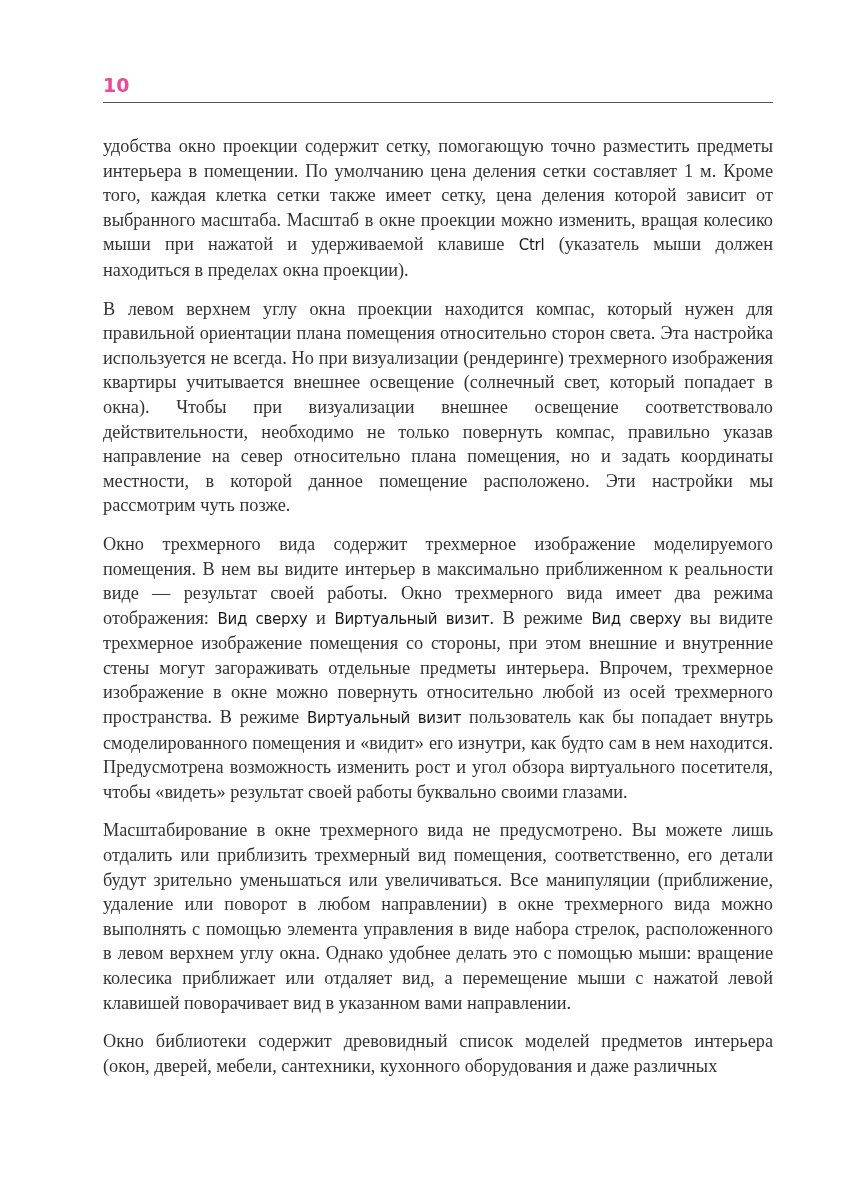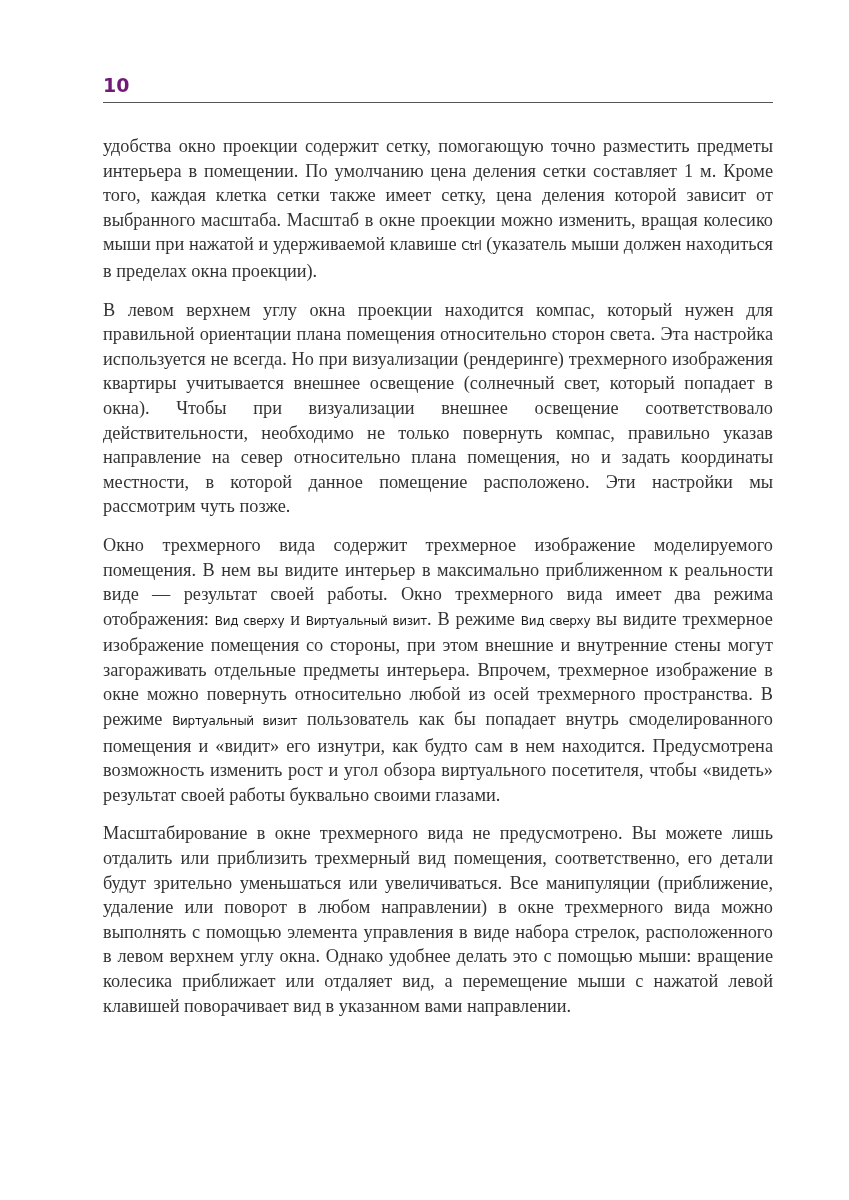--- a/index.html
+++ b/index.html
@@ -5,44 +5,45 @@
     html, body { margin: 0; padding: 0; background: #ffffff; }
     body { width: 849px; height: 1200px; position: relative; overflow: hidden; }
     .page { position: absolute; left: 103px; top: 0; width: 670px; }
     .running-head {
       position: absolute; left: 0; top: 72px; width: 670px; height: 30px;
       border-bottom: 1.5px solid #555;
       font-family: "DejaVu Sans", sans-serif; color: #222;
     }
     .page-num {
       position: absolute; left: 0; top: 2px;
-      font-size: 19px; font-weight: bold; color: #701a75;
+      font-size: 19px; font-weight: bold; color: #ec4899;
       font-family: "DejaVu Sans", sans-serif;
     }
     .chapter-title {
       position: absolute; right: 0; top: 5px;
       font-size: 14.6px; color: #2a2a2a; white-space: nowrap;
       font-family: "DejaVu Sans", sans-serif; letter-spacing: -0.35px;
     }
     .body-text {
       position: absolute; left: 0; top: 134px; width: 670px;
       font-family: "Liberation Serif", "DejaVu Serif", serif;
       font-size: 18.3px; line-height: 24.6px; color: #333;
       text-align: justify; hyphens: manual;
     }
     .body-text p { margin: 0 0 14px 0; }
-    .ui { font-family: "DejaVu Sans", sans-serif; font-size: 12px; color: #1a1a1a; letter-spacing: -0.3px; }
+    .ui { font-family: "DejaVu Sans", sans-serif; font-size: 15px; color: #1a1a1a; letter-spacing: -0.3px; }
   </style>
 </head>
 <body>
 
 <div class="page">
   <div class="running-head">
     <span class="page-num">10</span>
   </div>
 
   <div class="body-text">
     <p><span>удобства окно проекции содержит сетку, помогающую точно разместить пред­меты интерьера в помещении. По умолчанию цена деления сетки составляет 1 м. Кроме того, каждая клетка сетки также имеет сетку, цена деления которой зависит от выбранного масштаба. Масштаб в окне проекции можно изменить, вращая колесико мыши при нажатой и удерживаемой клавише </span><span class="ui">Ctrl</span><span> (указатель мыши должен находиться в пределах окна проекции).</span></p>
     <p><span>В левом верхнем углу окна проекции находится компас, который нужен для правильной ориентации плана помещения относительно сторон света. Эта настройка используется не всегда. Но при визуализации (рендеринге) трех­мерного изображения квартиры учитывается внешнее освещение (солнечный свет, который попадает в окна). Чтобы при визуализации внешнее освещение соответствовало действительности, необходимо не только повернуть компас, правильно указав направление на север относительно плана помещения, но и задать координаты местности, в которой данное помещение расположено. Эти настройки мы рассмотрим чуть позже.</span></p>
     <p><span>Окно трехмерного вида содержит трехмерное изображение моделируемого помещения. В нем вы видите интерьер в максимально приближенном к реаль­ности виде — результат своей работы. Окно трехмерного вида имеет два режима отображения: </span><span class="ui">Вид сверху</span><span> и </span><span class="ui">Виртуальный визит</span><span>. В режиме </span><span class="ui">Вид сверху</span><span> вы видите трех­мерное изображение помещения со стороны, при этом внешние и внутренние стены могут загораживать отдельные предметы интерьера. Впрочем, трехмерное изображение в окне можно повернуть относительно любой из осей трехмерного пространства. В режиме </span><span class="ui">Виртуальный визит</span><span> пользователь как бы попадает внутрь смоделированного помещения и «видит» его изнутри, как будто сам в нем на­ходится. Предусмотрена возможность изменить рост и угол обзора виртуального посетителя, чтобы «видеть» результат своей работы буквально своими глазами.</span></p>
     <p><span>Масштабирование в окне трехмерного вида не предусмотрено. Вы можете лишь отдалить или приблизить трехмерный вид помещения, соответственно, его детали будут зрительно уменьшаться или увеличиваться. Все манипуляции (приближение, удаление или поворот в любом направлении) в окне трехмер­ного вида можно выполнять с помощью элемента управления в виде набора стрелок, расположенного в левом верхнем углу окна. Однако удобнее делать это с помощью мыши: вращение колесика приближает или отдаляет вид, а пере­мещение мыши с нажатой левой клавишей поворачивает вид в указанном вами направлении.</span></p>
+    <p><span>Окно библиотеки содержит древовидный список моделей предметов интерьера (окон, дверей, мебели, сантехники, кухонного оборудования и даже различных</span></p>
   </div>
 </div>
 
 </body></html>

